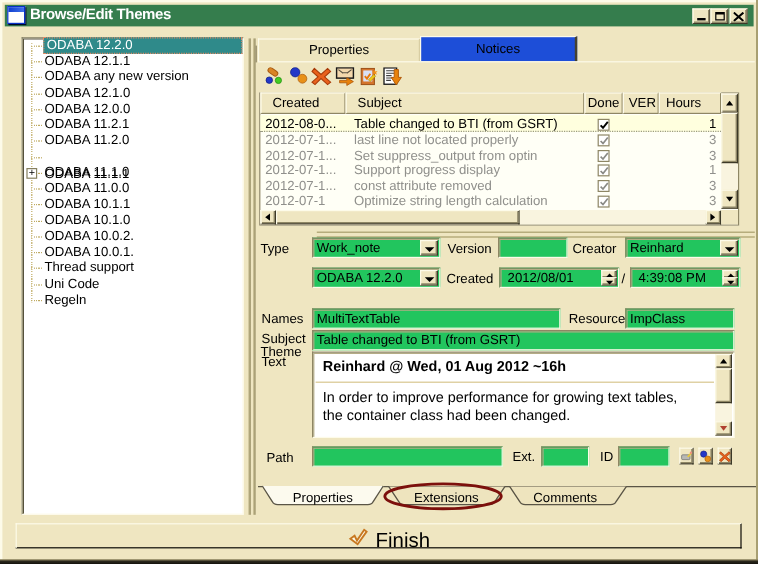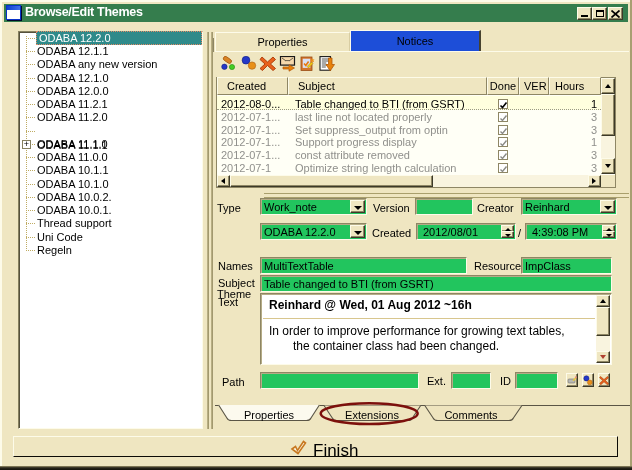--- a/index.html
+++ b/index.html
@@ -247,21 +247,21 @@
 <div class="inp" style="left:260px;top:256.5px;width:207px;">MultiTextTable</div>
 <div class="lbl" style="left:474px;top:259.5px;">Resource</div>
 <div class="inp" style="left:521px;top:256.5px;width:91px;">ImpClass</div>
 <div class="lbl" style="left:218px;top:277px;">Subject</div>
 <div class="inp" style="left:260px;top:274.5px;width:352px;">Table changed to BTI (from GSRT)</div>
 <div class="lbl" style="left:218px;top:296px;">Text</div>
 <div id="textbox">
   <div class="abs" style="left:8px;top:4px;font-size:12px;font-weight:bold;white-space:nowrap;">Reinhard @ Wed, 01 Aug 2012 ~16h</div>
   <div class="abs" style="left:2px;top:23.5px;width:332px;height:1.5px;background:#d8c68e;"></div>
   <div class="abs" style="left:8px;top:30px;font-size:12px;white-space:nowrap;">In order to improve performance for growing text tables,</div>
-  <div class="abs" style="left:8px;top:45px;font-size:12px;white-space:nowrap;margin-left:24px;">the container class had been changed.</div>
+  <div class="abs" style="left:8px;top:45px;font-size:12px;white-space:nowrap;">the container class had been changed.</div>
   <div class="strack" style="right:1px;top:1px;width:14px;height:68px;"></div>
   <div class="sbtn" style="right:1px;top:1px;width:14px;height:12px;"></div>
   <div class="tri" style="right:5px;top:5px;border-left:3px solid transparent;border-right:3px solid transparent;border-bottom:4px solid #000;"></div>
   <div class="sthumb" style="right:1px;top:13px;width:14px;height:29px;"></div>
   <div class="sbtn" style="right:1px;bottom:1px;width:14px;height:12px;"></div>
   <div class="tri" style="right:5px;bottom:5px;border-left:3px solid transparent;border-right:3px solid transparent;border-top:4px solid #b04030;"></div>
 </div>
 <div class="lbl" style="left:222px;top:376px;">Path</div>
 <div class="inp" style="left:260px;top:372px;width:159px;"></div>
 <div class="lbl" style="left:427px;top:375px;">Ext.</div>

